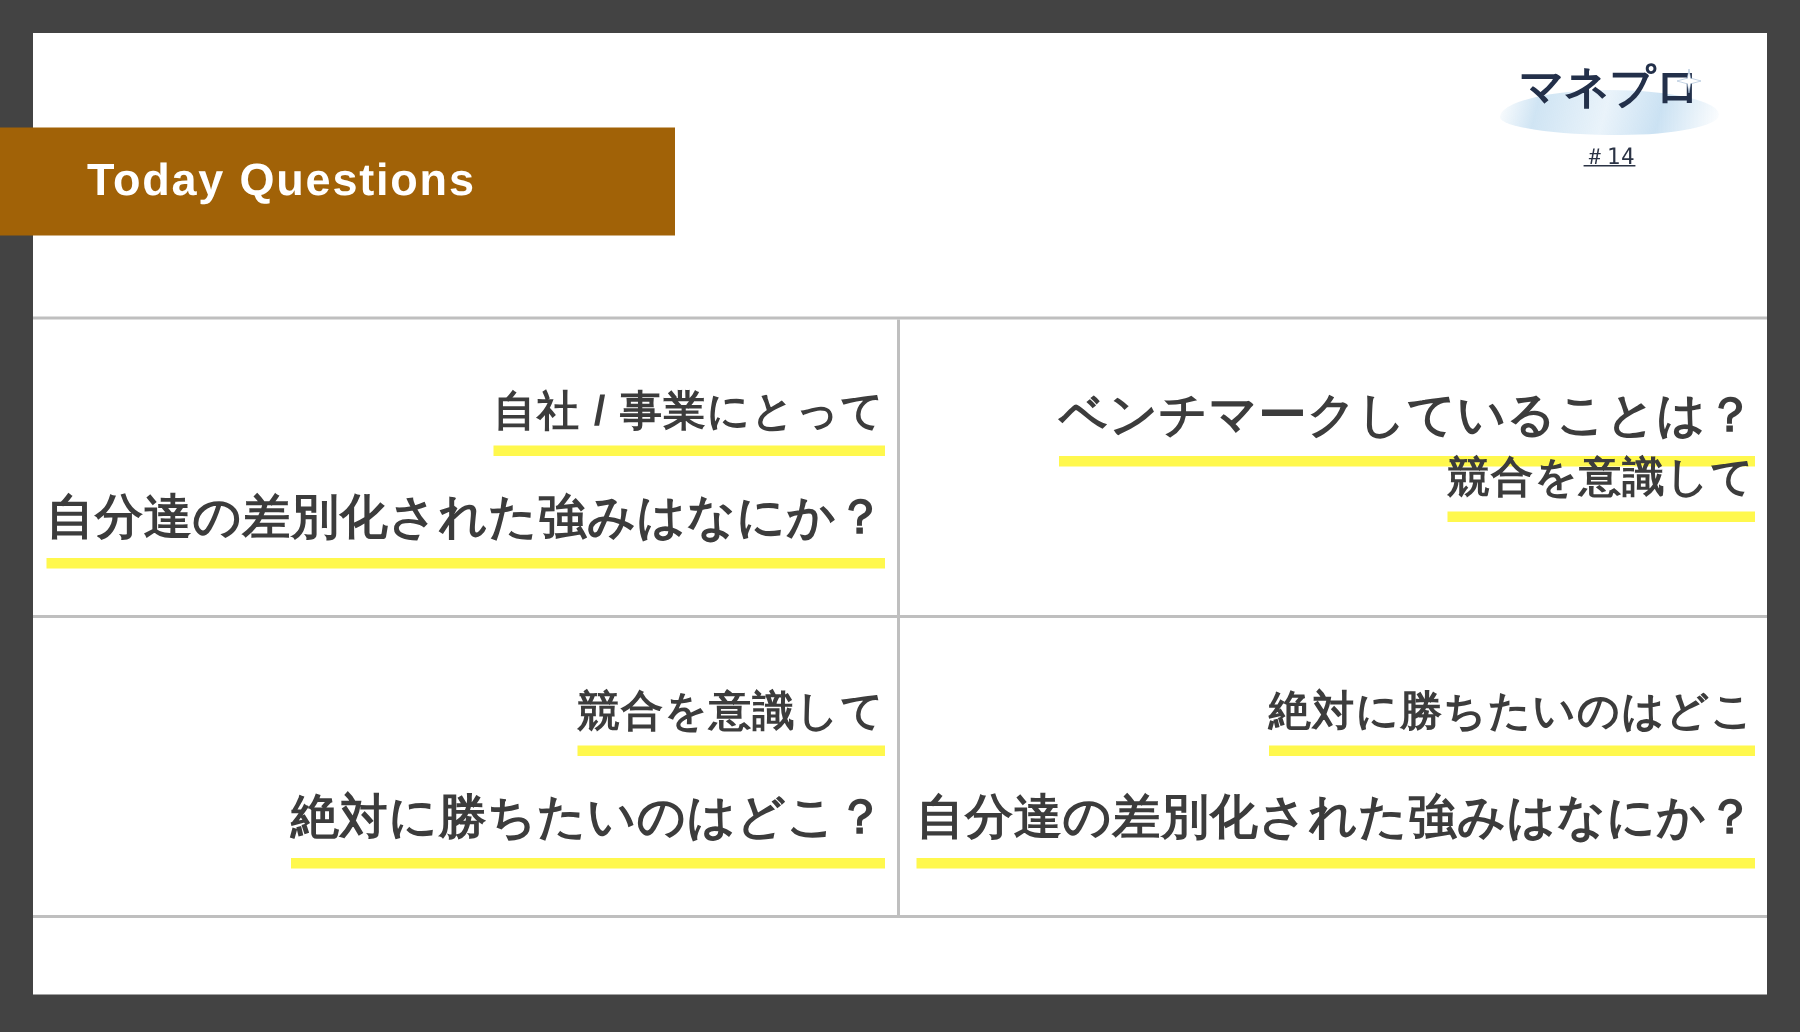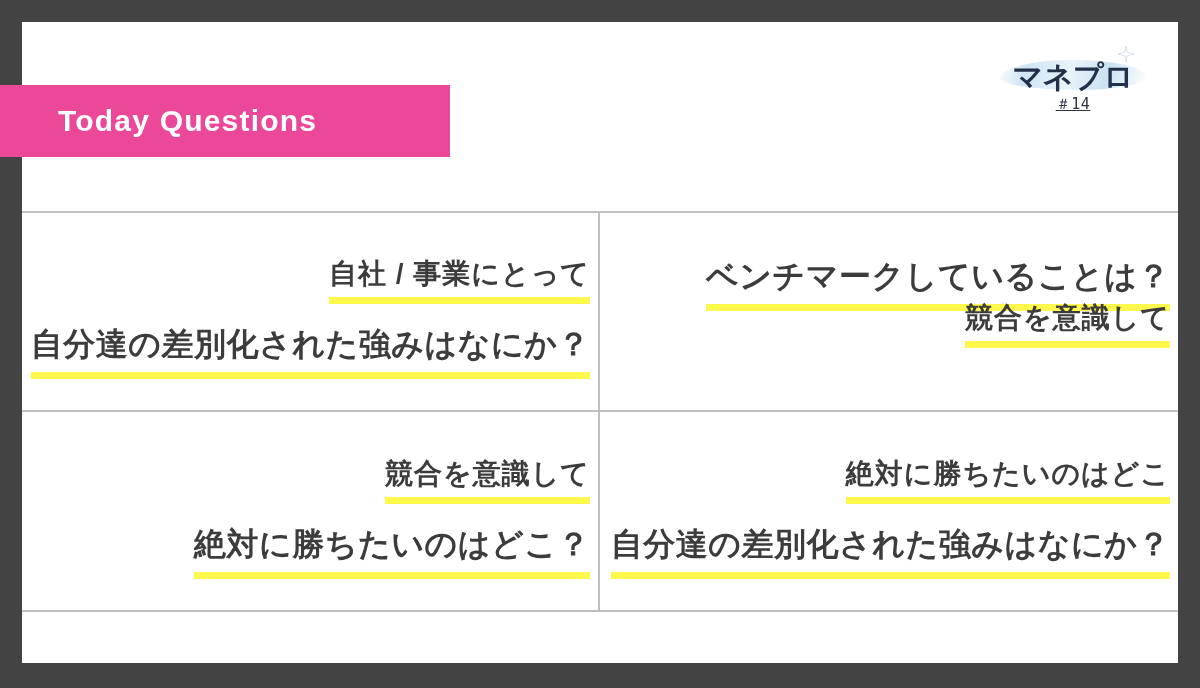--- a/index.html
+++ b/index.html
@@ -32,21 +32,21 @@
     box-sizing: border-box;
   }
 
   
   .title-banner {
     position: absolute;
     left: 0px;
     top: 85px;
     width: 450px;
     height: 72px;
-    background: #ec4899;
+    background: #a16207;
     display: flex;
     align-items: center;
     box-sizing: border-box;
     z-index: 5;
   }
   .title-banner .title-text {
     color: #ffffff;
     font-size: 30px;
     font-weight: bold;
     letter-spacing: 1.2px;
@@ -60,21 +60,21 @@
     right: 30px;
     top: 22px;
     width: 150px;
     text-align: center;
     z-index: 6;
   }
   .logo-mark {
     position: relative;
     height: 48px;
     display: flex;
-    align-items: flex-end;
+    align-items: flex-start;
     justify-content: center;
   }
   .logo-swoosh {
     position: absolute;
     left: 2px;
     top: 16px;
     width: 146px;
     height: 30px;
     background: linear-gradient(105deg, rgba(212,230,243,0) 0%, rgba(205,227,243,.95) 18%, rgba(228,240,249,.8) 48%, rgba(200,224,242,.95) 72%, rgba(222,237,248,0) 100%);
     border-radius: 50% 50% 45% 55% / 60% 55% 45% 40%;

